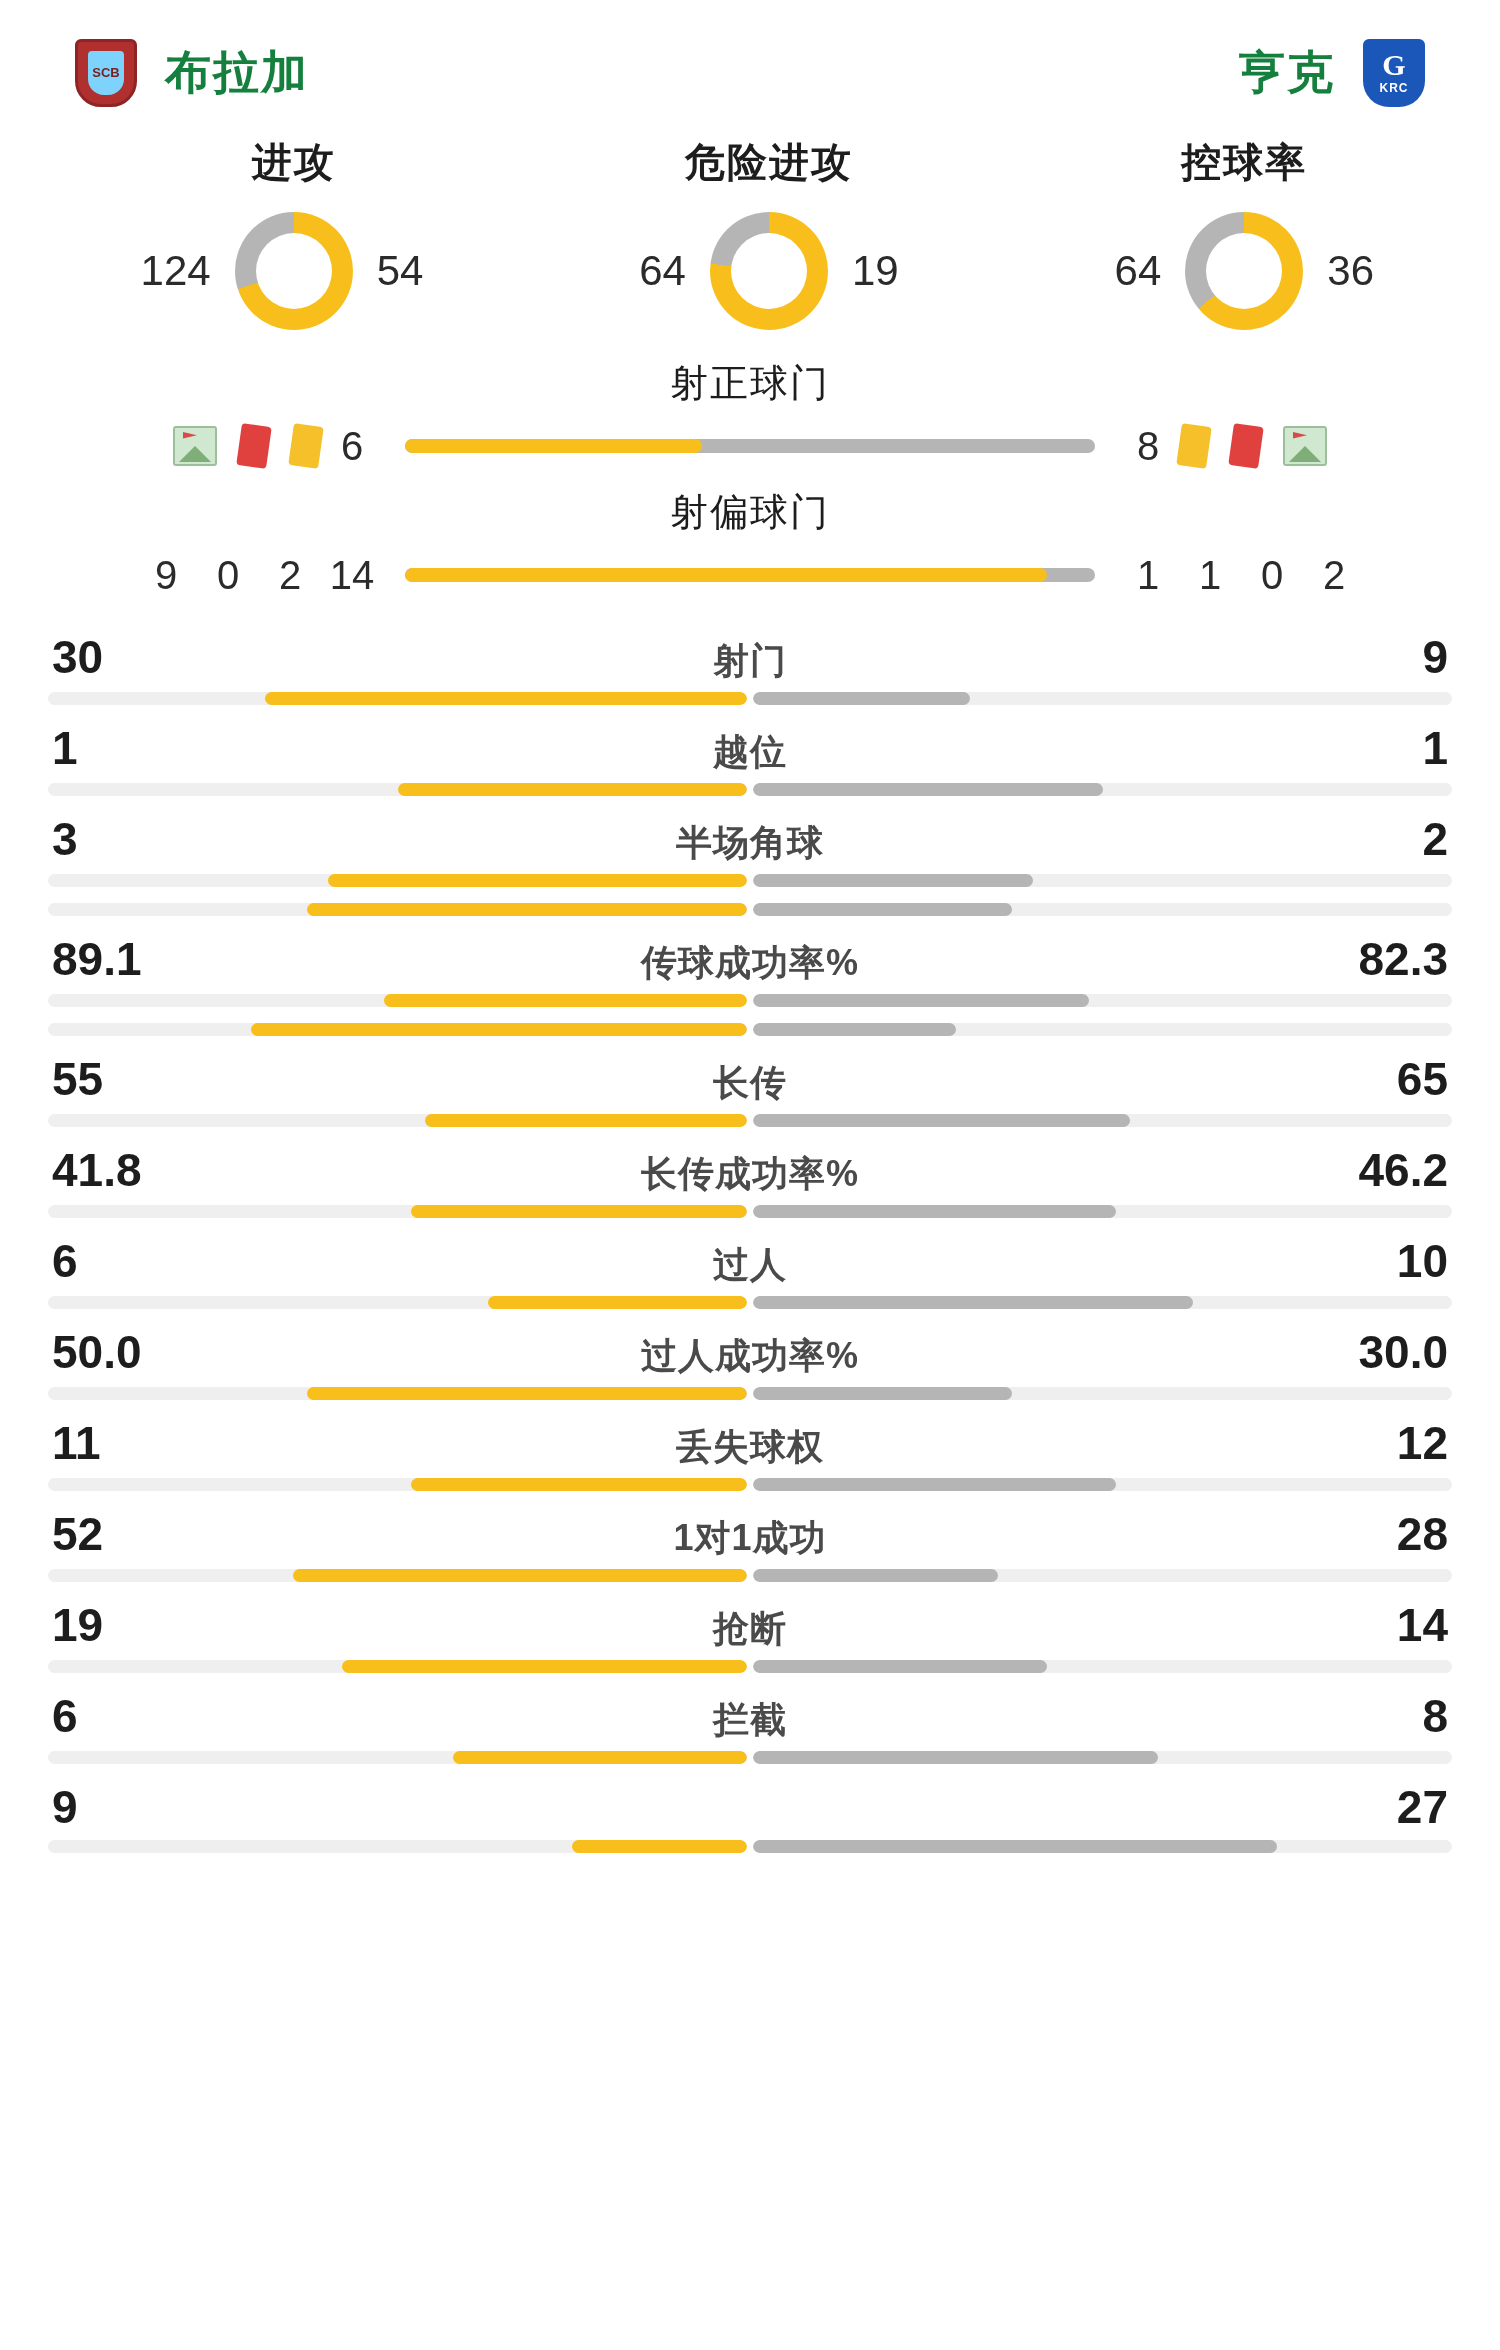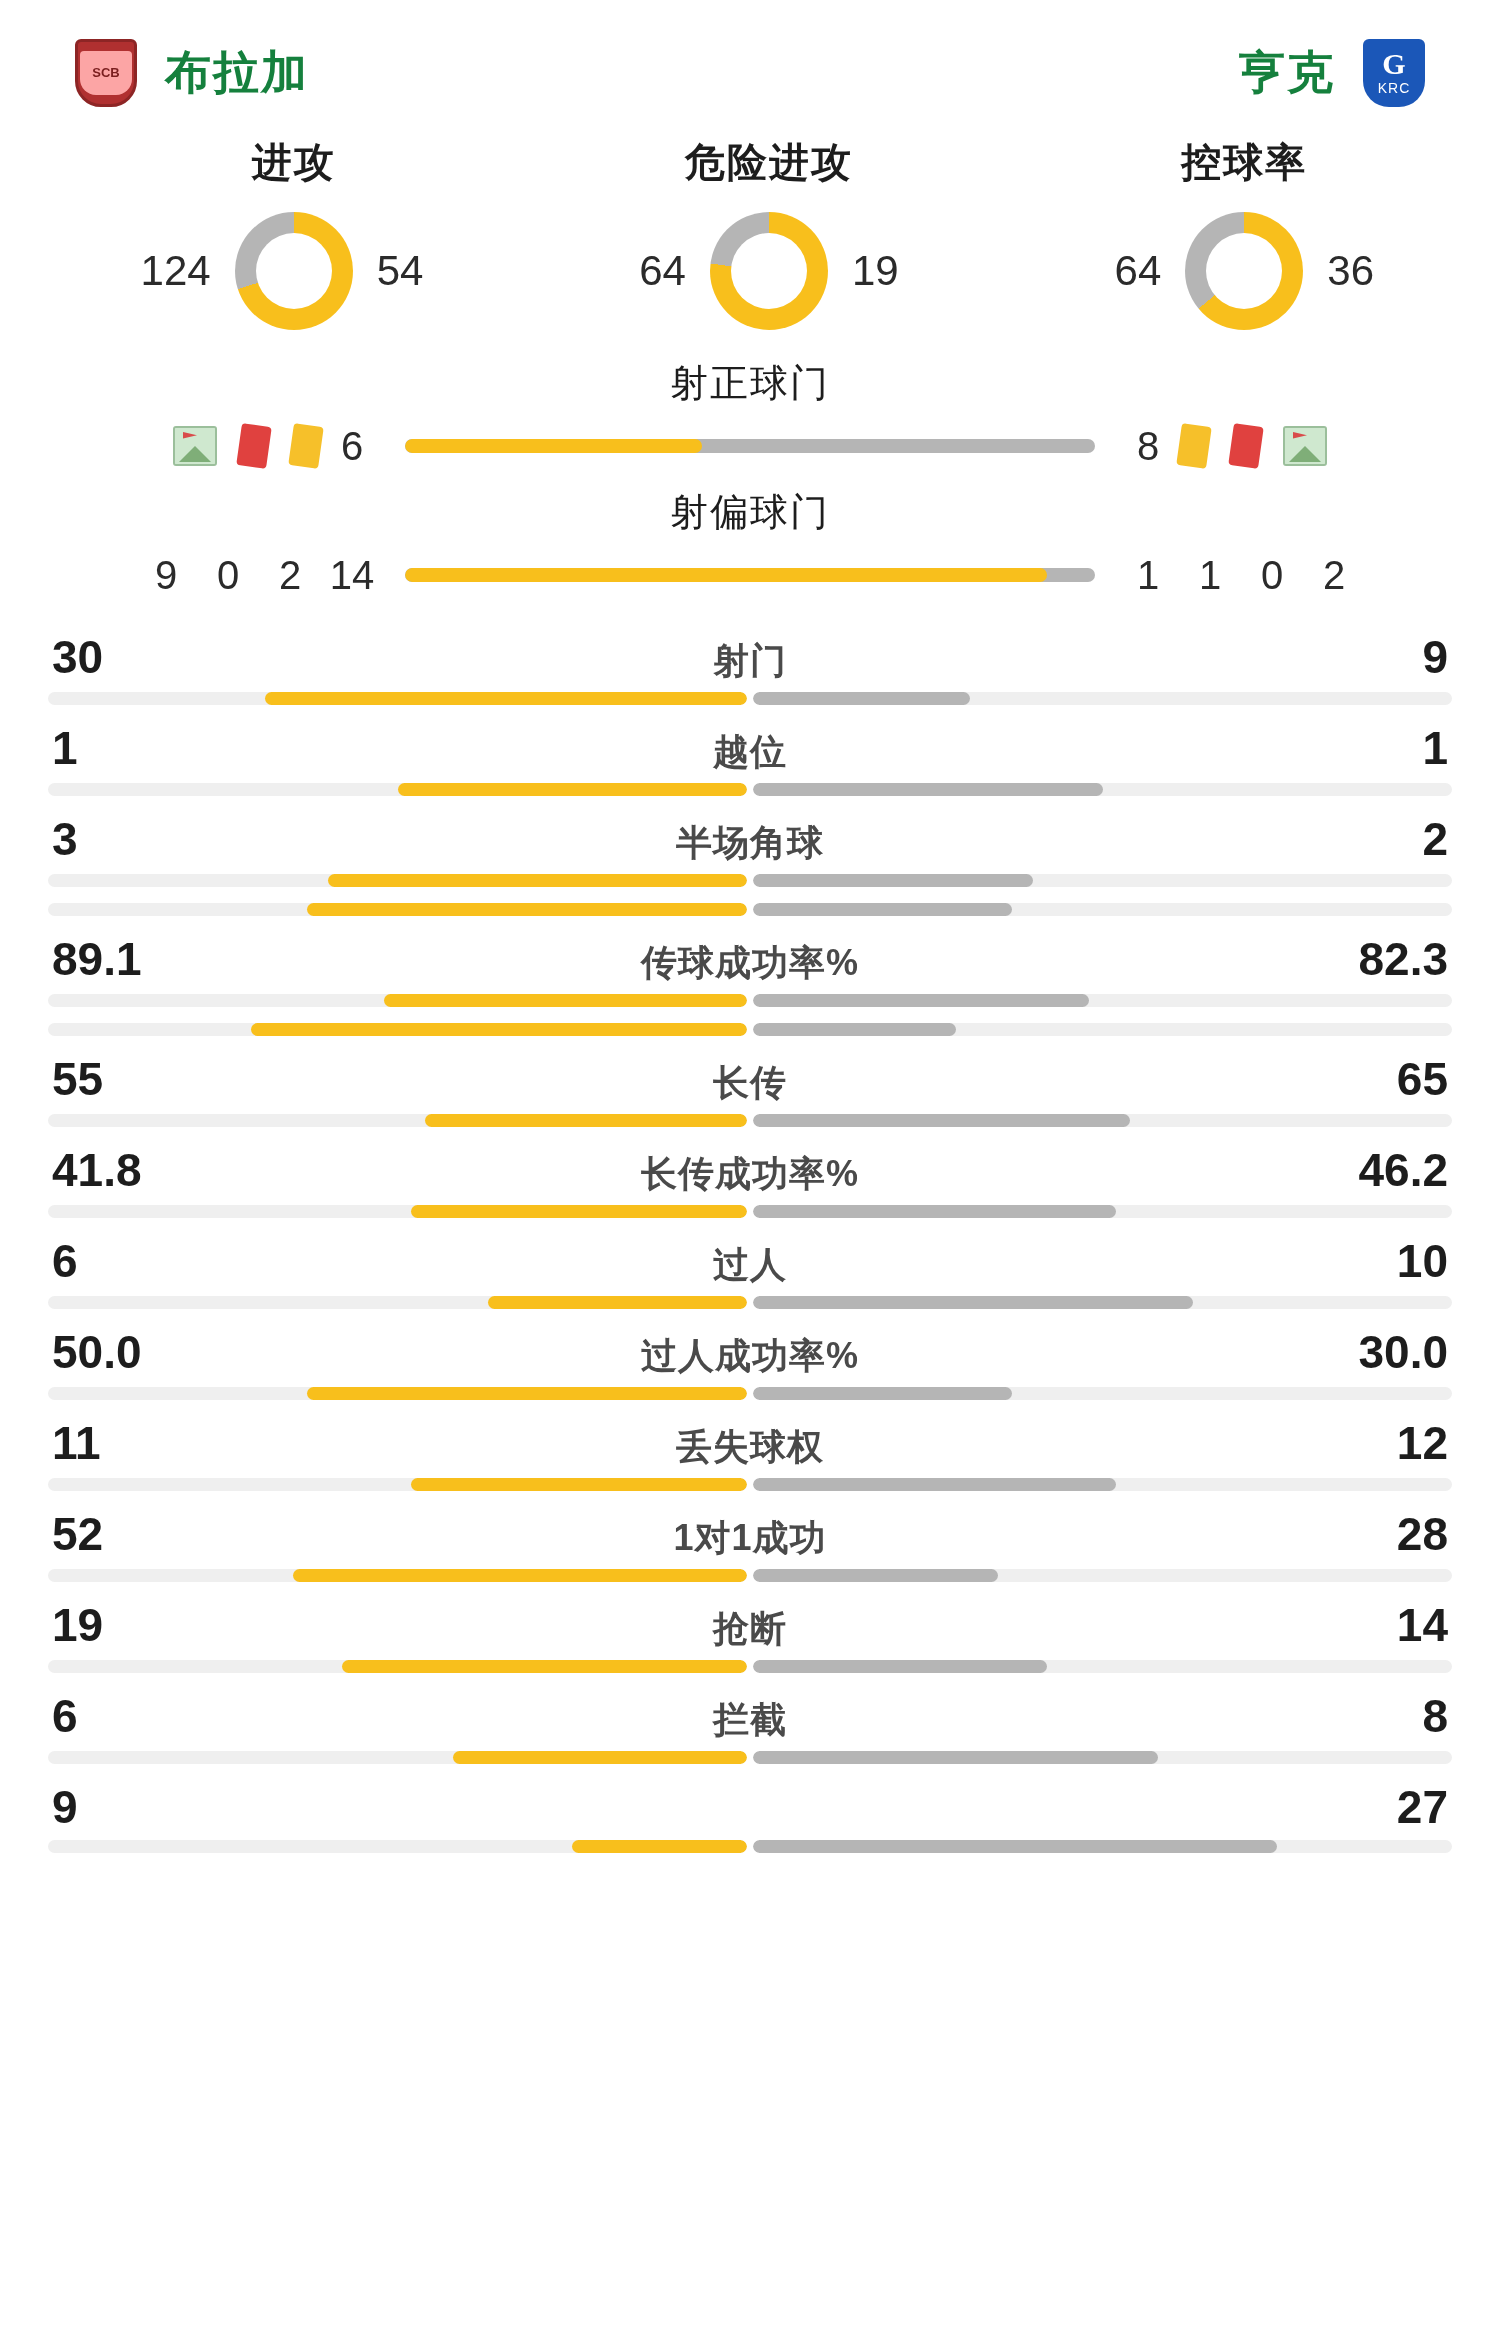--- a/index.html
+++ b/index.html
@@ -42,23 +42,23 @@
   }
   .crest-home {
     background: #b03030;
     border-radius: 6px 6px 26px 26px;
     border: 3px solid #8d2525;
     display: flex;
     align-items: center;
     justify-content: center;
   }
   .crest-home .inner {
-    width: 52px;
+    width: 36px;
     height: 44px;
-    background: #fca5a5;
+    background: #7dd3fc;
     border-radius: 4px 4px 16px 16px;
     display: flex;
     align-items: center;
     justify-content: center;
     font-size: 13px;
     color: #7a1f1f;
     font-weight: bold;
   }
   .crest-away {
     background: #1b57b8;
@@ -69,23 +69,24 @@
     flex-direction: column;
     color: #fff;
   }
   .crest-away .g {
     font-size: 30px;
     font-weight: bold;
     line-height: 1;
     font-family: "Liberation Serif", serif;
   }
   .crest-away .sub {
-    font-size: 14px;
+    font-size: 12px;
     letter-spacing: 1px;
     margin-top: 1px;
+    font-weight: bold;
   }
 
   
   .donuts {
     display: flex;
     justify-content: space-around;
     padding: 10px 18px 12px 40px;
     margin-left: 16px;
   }
   .donut-block {

